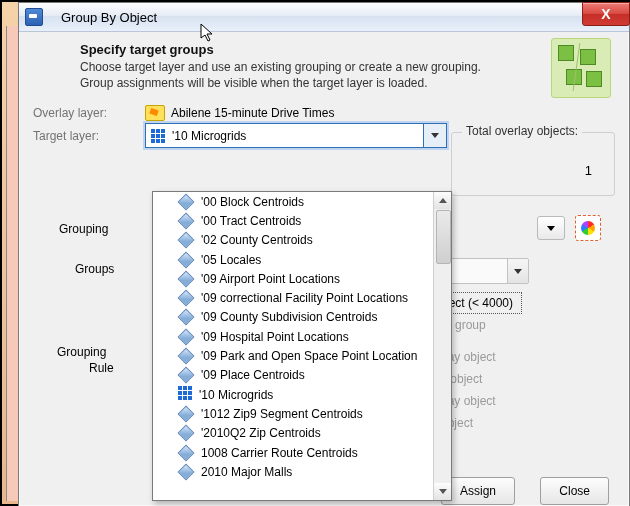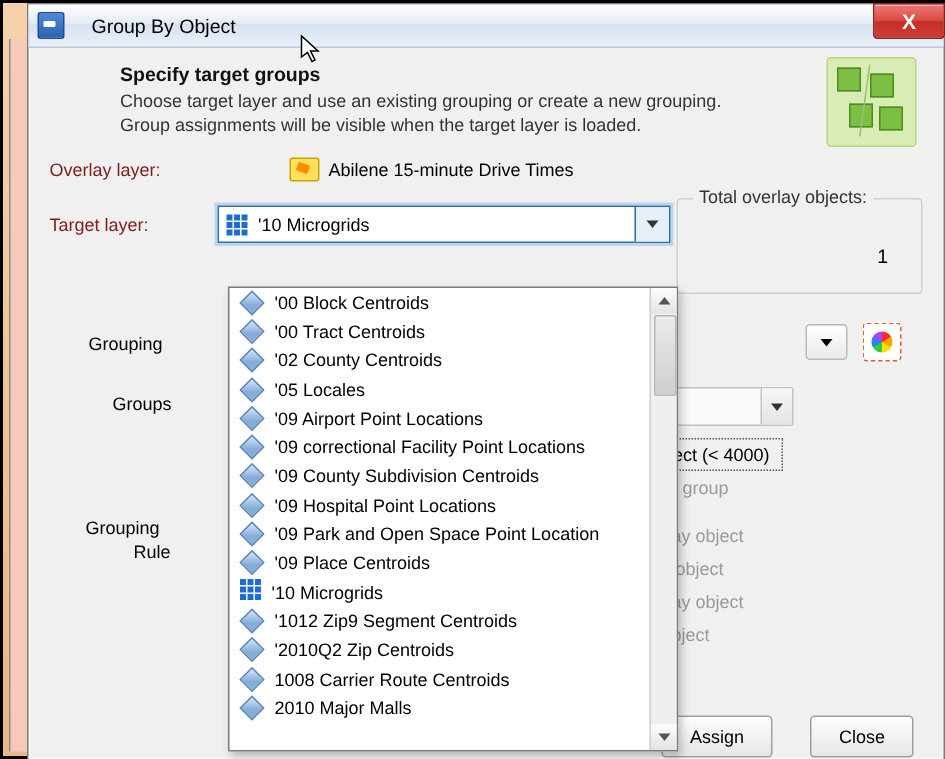--- a/index.html
+++ b/index.html
@@ -115,24 +115,24 @@
   .header-icon::after{
     content:""; position:absolute; left:24px; top:4px; width:1px; height:48px;
     background:#9cc06b; transform: skewX(-8deg);
   }
 
   
   .field-row {
     display: flex; align-items: center; gap: 10px;
     margin-top: 8px;
   }
-  .field-label { width: 102px; color: #7f1d1d; }
+  .field-label { width: 102px; color: #737373; }
 
   .ovl-value {
-    display: inline-flex; align-items: center; gap: 6px; margin-left: 48px;
+    display: inline-flex; align-items: center; gap: 6px;
   }
   .ovl-swatch {
     width: 18px; height: 14px; position: relative;
     background: #ffe05a; border: 1px solid #c7a400; border-radius: 2px;
   }
   .ovl-swatch::after{
     content:""; position:absolute; left:4px; top:3px; width:8px; height:6px;
     background:#ff8a00; transform: rotate(20deg); border-radius:1px;
   }
 
@@ -264,21 +264,21 @@
   .scrollbar .arrow.down{ bottom:0; }
   .scrollbar .thumb{
     position:absolute; left:2px; top:18px; width:13px; height:52px;
     background:linear-gradient(#eaeaea,#cfcfcf); border:1px solid #b5b5b5; border-radius:2px;
   }
   .up-tri{width:0;height:0;border-left:4px solid transparent;border-right:4px solid transparent;border-bottom:5px solid #555;}
   .dn-tri{width:0;height:0;border-left:4px solid transparent;border-right:4px solid transparent;border-top:5px solid #555;}
 
   .dd-item{
     height: 19.3px; display:flex; align-items:center; gap:6px;
-    padding-left: 6px; color:#000;
+    padding-left: 24px; color:#000;
     white-space: nowrap;
   }
 
   
   .diamond{
     width:10px;height:10px; transform:rotate(45deg);
     background: linear-gradient(135deg,#d7e6ff 0%, #84add8 60%);
     border:1px solid #5a84b6;
     flex:0 0 10px;
     margin: 0 3px;
@@ -327,21 +327,21 @@
       </div>
 
       <div class="field-row" style="margin-top:14px">
         <span class="field-label">Overlay layer:</span>
         <span class="ovl-value">
           <span class="ovl-swatch"></span>
           <span>Abilene 15-minute Drive Times</span>
         </span>
       </div>
 
-      <div class="field-row" style="margin-top:16px">
+      <div class="field-row" style="margin-top:2px">
         <span class="field-label">Target layer:</span>
         <div class="combo">
           <svg class="mini-grid icon-grid" viewBox="0 0 16 16">
             <rect x="1" y="1" width="4" height="4"></rect>
               <rect x="6" y="1" width="4" height="4"></rect>
               <rect x="11" y="1" width="4" height="4"></rect>
             <rect x="1" y="6" width="4" height="4"></rect>
               <rect x="6" y="6" width="4" height="4"></rect>
               <rect x="11" y="6" width="4" height="4"></rect>
             <rect x="1" y="11" width="4" height="4"></rect>

